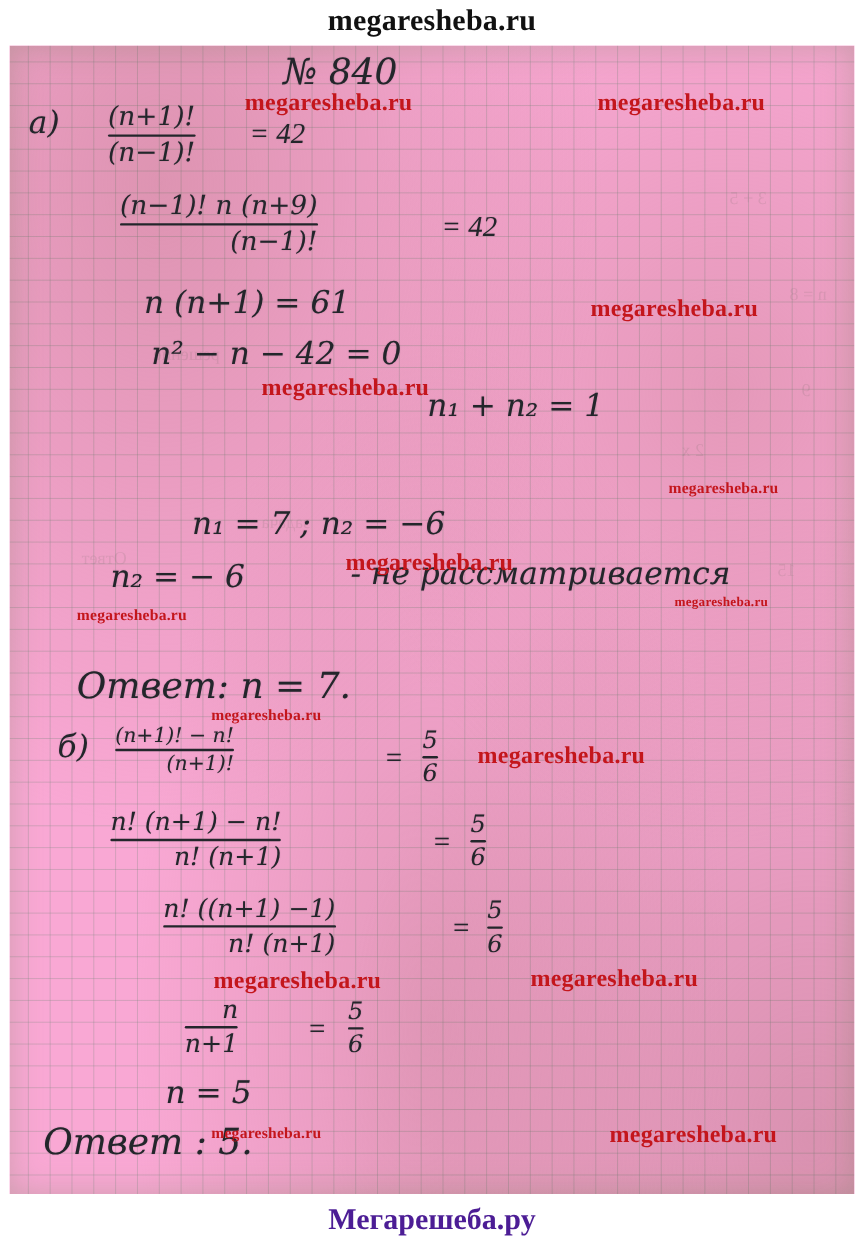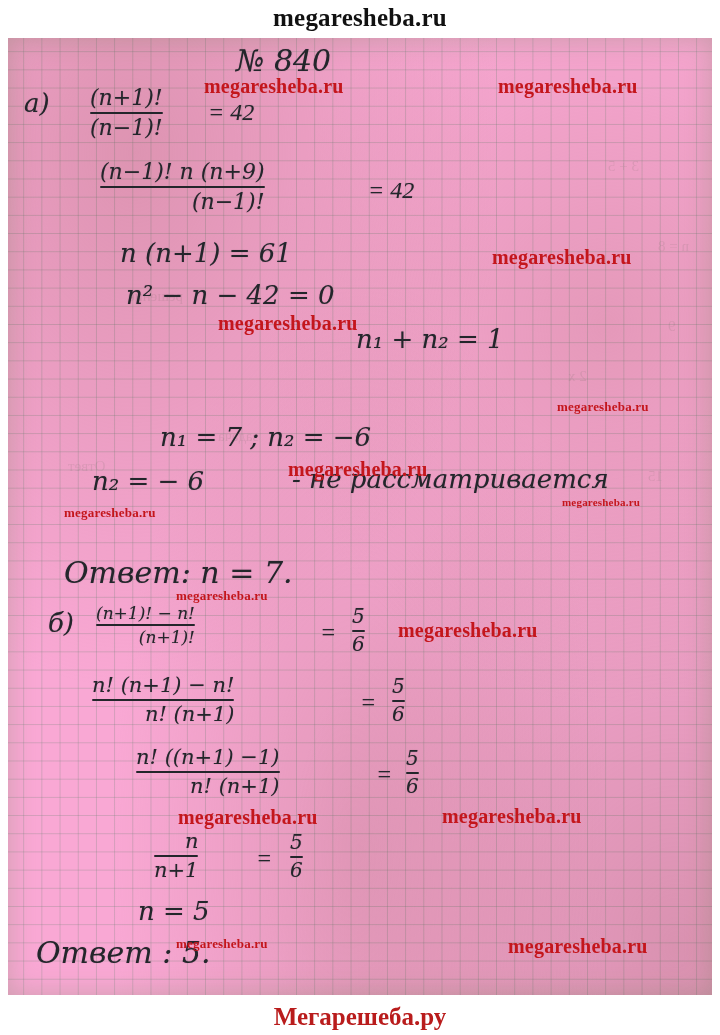--- a/index.html
+++ b/index.html
@@ -42,21 +42,21 @@
     position: absolute;
     left: 0; top: 998px;
     width: 720px;
     height: 37px;
     display: flex;
     align-items: center;
     justify-content: center;
     font-family: "Liberation Serif", serif;
     font-weight: bold;
     font-size: 25px;
-    color: #b91c1c;
+    color: #4c1d95;
     background: #ffffff;
     z-index: 40;
   }
   
   .sheet {
     position: absolute;
     left: 8px; top: 38px;
     width: 704px;
     height: 957px;
     background: #f9a8d4;

